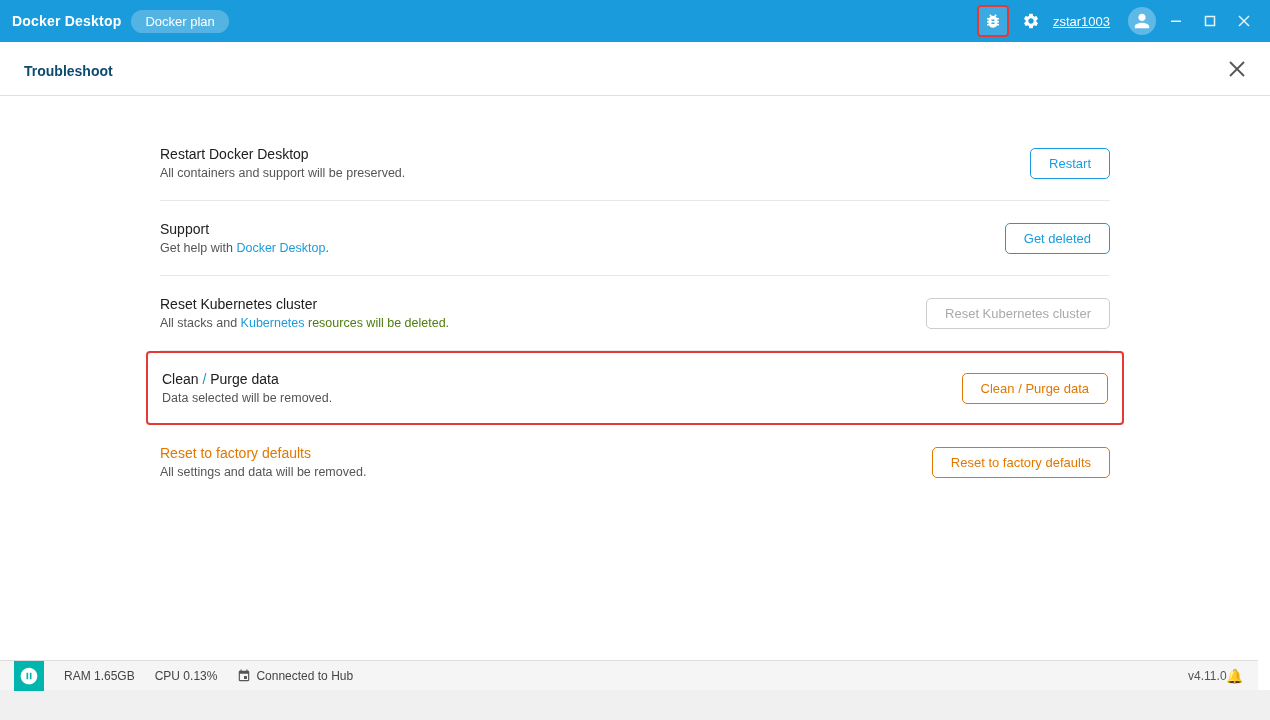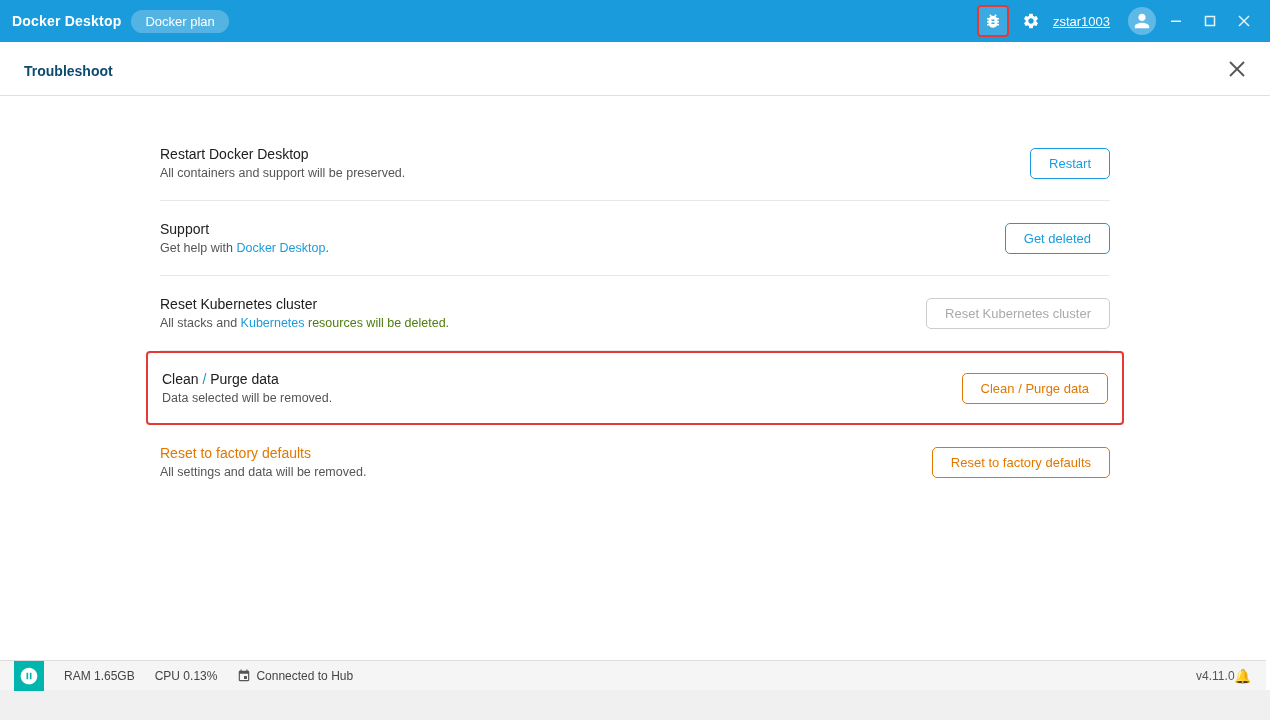--- a/index.html
+++ b/index.html
@@ -194,21 +194,21 @@
       border-top: 1px solid #ddd;
       display: flex;
       align-items: center;
       padding: 0 14px;
       gap: 20px;
       font-size: 12px;
       color: #444;
       position: absolute;
       bottom: 0;
       left: 0;
-      right: 4px;
+      right: 12px;
     }
     .statusbar-whale {
       width: 30px;
       height: 30px;
       background: #00b5ad;
       display: flex;
       align-items: center;
       justify-content: center;
       color: white;
       font-size: 16px;

